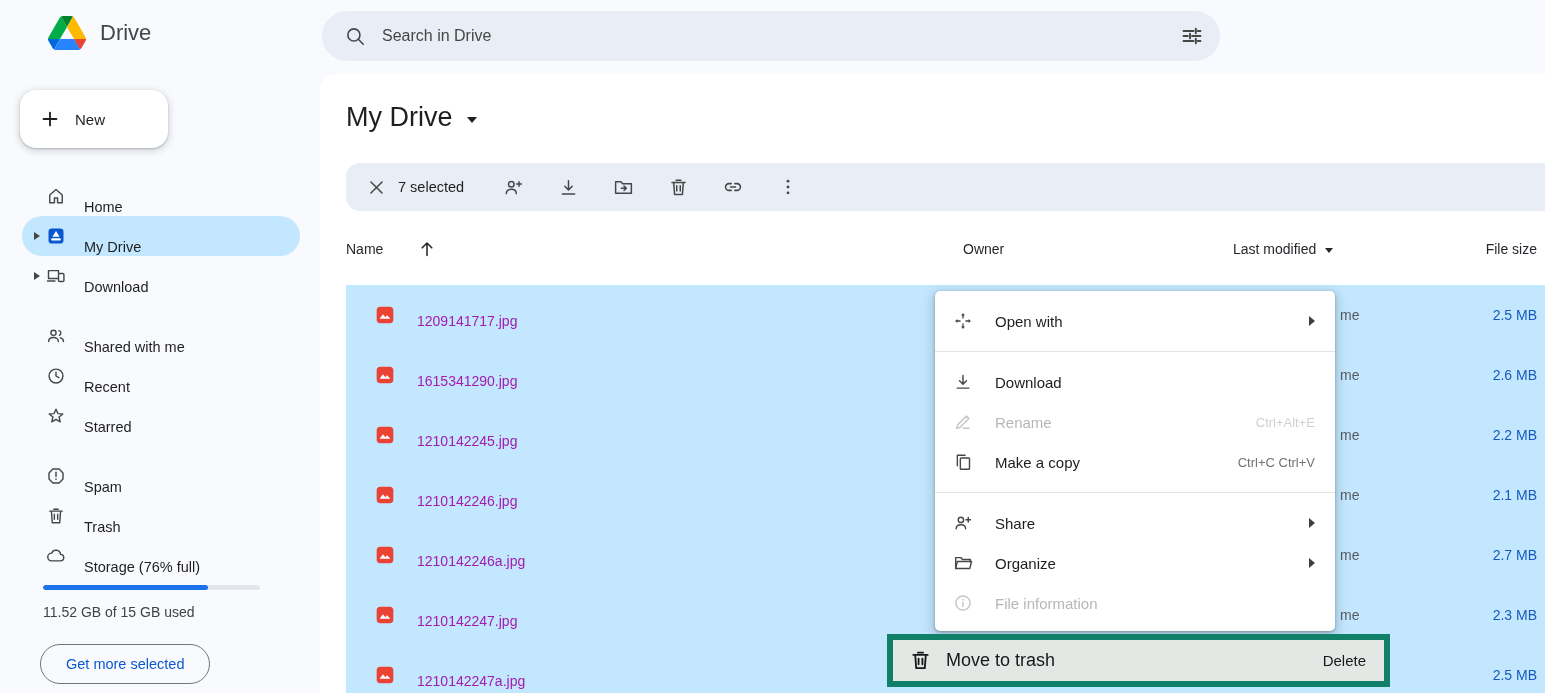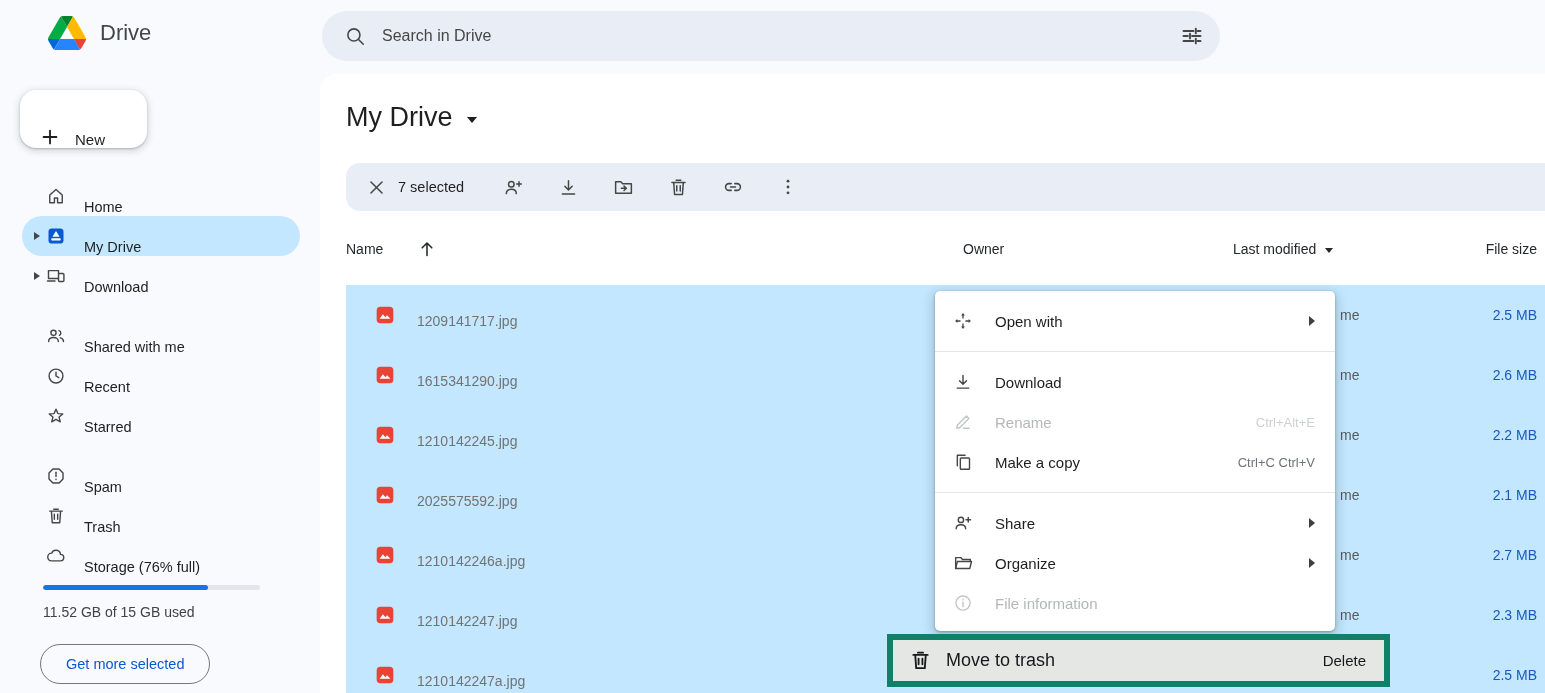--- a/index.html
+++ b/index.html
@@ -9,22 +9,22 @@
     font-family:"Liberation Sans","DejaVu Sans",sans-serif; color:#1f1f1f;
   }
   svg { display:block; }
   .ic { stroke:#444746; fill:none; stroke-width:1.7; stroke-linecap:round; stroke-linejoin:round; }
 
   
   .sidebar { position:absolute; left:0; top:0; width:320px; height:693px; background:#f8fafd; }
   .logo-row { position:absolute; left:48px; top:16px; display:flex; align-items:center; gap:14px; }
   .app-title { font-size:22px; color:#41464b; }
   .new-btn {
-    position:absolute; left:20px; top:90px; width:127px; height:58px; background:#fff; border:none;
-    border-radius:16px; display:flex; align-items:flex-end; gap:14px; padding-left:19px; cursor:pointer;
+    position:absolute; left:20px; top:90px; width:148px; height:58px; background:#fff; border:none;
+    border-radius:16px; display:flex; align-items:center; gap:14px; padding-left:19px; cursor:pointer;
     box-shadow:0 1px 2px rgba(60,64,67,.3), 0 2px 6px 2px rgba(60,64,67,.15);
     font-family:inherit; font-size:15px; font-weight:500; color:#1f1f1f;
   }
   .nav { position:absolute; left:0; top:176px; width:320px; }
   .nav-item { position:relative; height:40px; margin:0 20px 0 22px; border-radius:20px; display:flex; align-items:center; cursor:pointer; }
   .nav-item.selected { background:#c2e7ff; }
   .nav-gap { height:20px; }
   .tw { position:absolute; left:12px; width:0; height:0; border-left:6px solid #444746; border-top:4.5px solid transparent; border-bottom:4.5px solid transparent; }
   .nav-icon { position:absolute; left:24px; width:20px; height:20px; }
   .nav-label { position:absolute; left:62px; font-size:14.5px; color:#1f1f1f; white-space:nowrap;margin-top:22px; }
@@ -60,21 +60,21 @@
   .th-name { position:absolute; left:0; top:3px; }
   .th-sort { position:absolute; left:70px; top:0; width:22px; height:22px; cursor:pointer; }
   .th-owner { position:absolute; left:617px; top:3px; }
   .th-modified { position:absolute; left:887px; top:3px; display:flex; align-items:center; gap:9px; cursor:pointer; }
   .caret-sm { width:0; height:0; border-top:5px solid #24282c; border-left:4.5px solid transparent; border-right:4.5px solid transparent; margin-top:2px; }
   .th-size { position:absolute; right:8px; top:3px; }
 
   .rows { position:absolute; left:26px; top:211px; right:0; }
   .frow { position:relative; height:60px; background:#c2e7ff; display:flex; align-items:center; cursor:pointer; }
   .file-icon { position:absolute; left:29px; width:20px; height:20px; }
-  .fname { position:absolute; left:71px; font-size:14px; font-weight:500; color:#737373;margin-top:12px; }
+  .fname { position:absolute; left:71px; font-size:14px; font-weight:500; color:#a21caf;margin-top:12px; }
   .fowner { position:absolute; left:994px; font-size:14px; color:#575b5f; }
   .fsize { position:absolute; right:8px; font-size:14px; font-weight:500; color:#185abc; }
 
   
   .ctx-menu {
     position:absolute; left:935px; top:291px; width:400px; background:#fff; z-index:10;
     border-radius:5px; padding:10px 0 8px; box-shadow:0 1px 3px rgba(0,0,0,.3), 0 4px 12px 3px rgba(0,0,0,.15);
   }
   .mi { height:40px; display:flex; align-items:center; padding:0 20px 0 18px; cursor:pointer; font-size:15px; color:#1f1f1f; }
   .mi-icon { width:20px; height:20px; margin-right:22px; flex:none; }
@@ -303,21 +303,21 @@
         </svg>
       <span class="fname">1210142245.jpg</span>
       <span class="fowner">me</span>
       <span class="fsize">2.2 MB</span>
     </div>
     <div class="frow">
       <svg class="file-icon" viewBox="0 0 24 24">
           <rect x="2" y="2" width="20" height="20" rx="4.5" fill="#ea4335"></rect>
           <path d="M5.5 16.5l4-5.5 3 3.6 2-2.4 4 4.3z" fill="#fff"></path>
         </svg>
-      <span class="fname">2025575592.jpg</span>
+      <span class="fname">1210142246.jpg</span>
       <span class="fowner">me</span>
       <span class="fsize">2.1 MB</span>
     </div>
     <div class="frow">
       <svg class="file-icon" viewBox="0 0 24 24">
           <rect x="2" y="2" width="20" height="20" rx="4.5" fill="#ea4335"></rect>
           <path d="M5.5 16.5l4-5.5 3 3.6 2-2.4 4 4.3z" fill="#fff"></path>
         </svg>
       <span class="fname">1210142246a.jpg</span>
       <span class="fowner">me</span>

